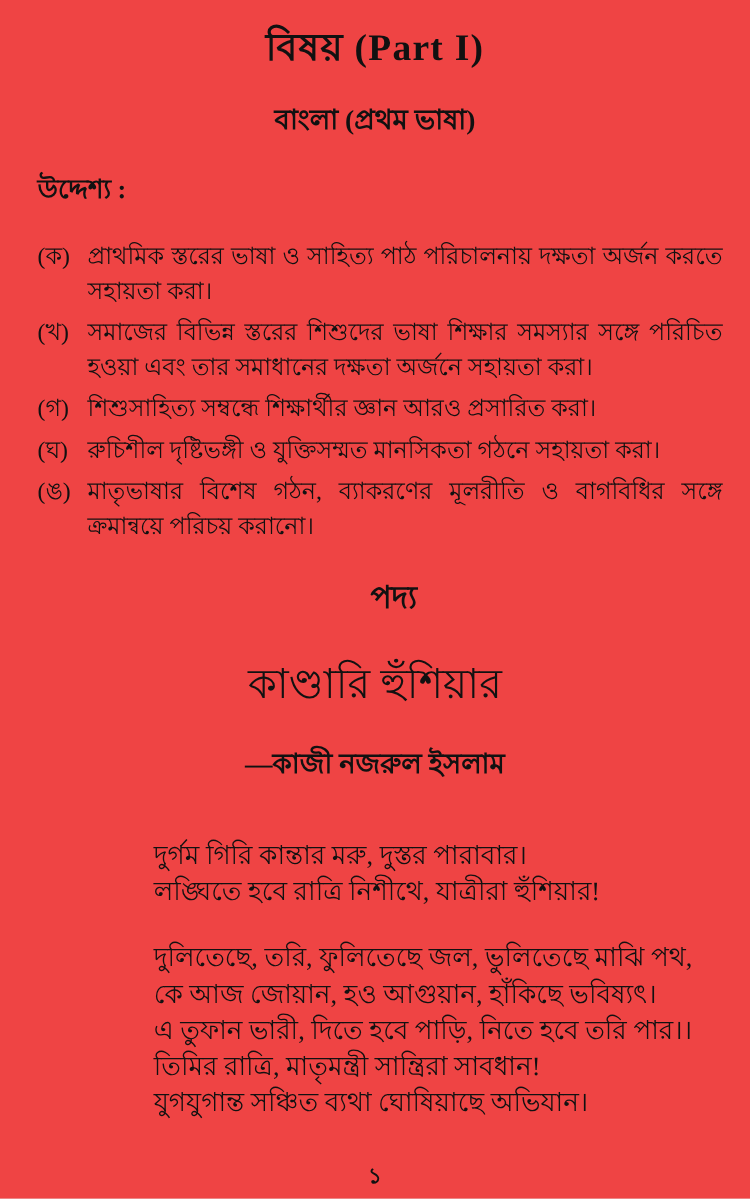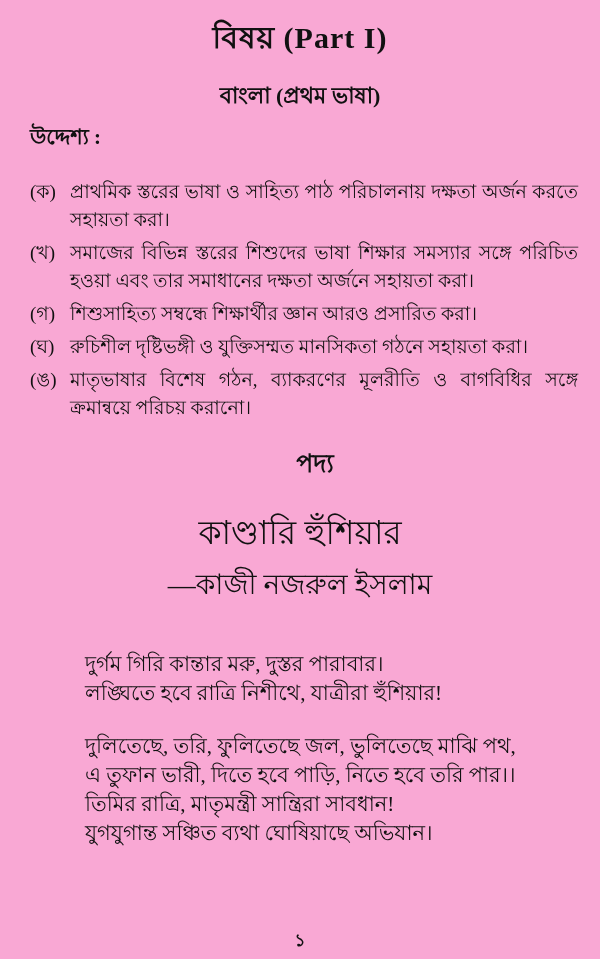--- a/index.html
+++ b/index.html
@@ -1,47 +1,47 @@
 <!DOCTYPE html>
 <html><head>
 <meta charset="utf-8">
 <style>
   html, body { margin: 0; padding: 0; background: #e9e9e9; }
   .doc-page {
     position: relative;
     width: 600px;
     height: 959px;
     margin: 0 auto;
-    background: #f9a8d4;
+    background: #ef4444;
     color: #111111;
     font-family: "Liberation Serif", serif;
     overflow: hidden;
     box-sizing: border-box;
   }
   .doc-header { text-align: center; padding-top: 14px; }
   .part-title   { font-size: 30px; font-weight: bold; margin: 0 0 13px 0; letter-spacing: 1px; }
   .chapter-title{ font-size: 28px; font-weight: bold; margin: 0 0 15px 0; }
   .subject-title{ font-size: 22px; font-weight: 600; margin: 1px; }
 
-  .objectives { margin-top: 6px; padding: 0 22px 0 30px; }
+  .objectives { margin-top: 20px; padding: 0 22px 0 30px; }
   .obj-heading { font-size: 21px; font-weight: bold; margin-bottom: 22px; }
   .obj-list { list-style: none; margin: 0; padding: 0; }
   .obj-item { display: flex; font-size: 19px; line-height: 28px; margin-bottom: 5px; }
   .obj-label { flex: 0 0 40px; }
   .obj-text  { flex: 1; text-align: justify; }
 
   .poem-section { text-align: center; margin-top: 22px; }
   .poem-kind   { font-size: 25px; font-weight: bold; margin-left: 30px; }
   .poem-title  { font-size: 33px; font-weight: normal; margin: 20px 0 0 0; }
-  .poem-author { font-size: 28px; font-weight: normal; }
+  .poem-author { font-size: 22px; font-weight: bold; margin-top: 16px; }
 
   .stanza { text-align: left; margin-left: 85px; font-size: 21px; line-height: 29px; }
   .stanza-1 { margin-top: 40px; }
   .stanza-2 { margin-top: 24px; }
-  .poem-line { white-space: nowrap; }
+  .poem-line { white-space: nowrap; margin-left: 38px; }
 
   .page-footer {
     position: absolute;
     bottom: 4px;
     left: 0;
     width: 100%;
     text-align: center;
   }
   .page-number { font-size: 17px; font-weight: bold; }
 </style>
@@ -86,20 +86,21 @@
     <h2 class="poem-title">কাণ্ডারি হুঁশিয়ার</h2>
     <div class="poem-author">—কাজী নজরুল ইসলাম</div>
 
     <div class="stanza stanza-1">
       <div class="poem-line">দুর্গম গিরি কান্তার মরু, দুস্তর পারাবার।</div>
       <div class="poem-line">লঙ্ঘিতে হবে রাত্রি নিশীথে, যাত্রীরা হুঁশিয়ার!</div>
     </div>
 
     <div class="stanza stanza-2">
       <div class="poem-line">দুলিতেছে, তরি, ফুলিতেছে জল, ভুলিতেছে মাঝি পথ,</div>
+      <div class="poem-line">কে আজ জোয়ান, হও আগুয়ান, হাঁকিছে ভবিষ্যৎ।</div>
       <div class="poem-line">এ তুফান ভারী, দিতে হবে পাড়ি, নিতে হবে তরি পার।।</div>
       <div class="poem-line">তিমির রাত্রি, মাতৃমন্ত্রী সান্ত্রিরা সাবধান!</div>
       <div class="poem-line">যুগযুগান্ত সঞ্চিত ব্যথা ঘোষিয়াছে অভিযান।</div>
 
     </div>
   </section>
 
   <footer class="page-footer">
     <span class="page-number">১</span>
   </footer>

